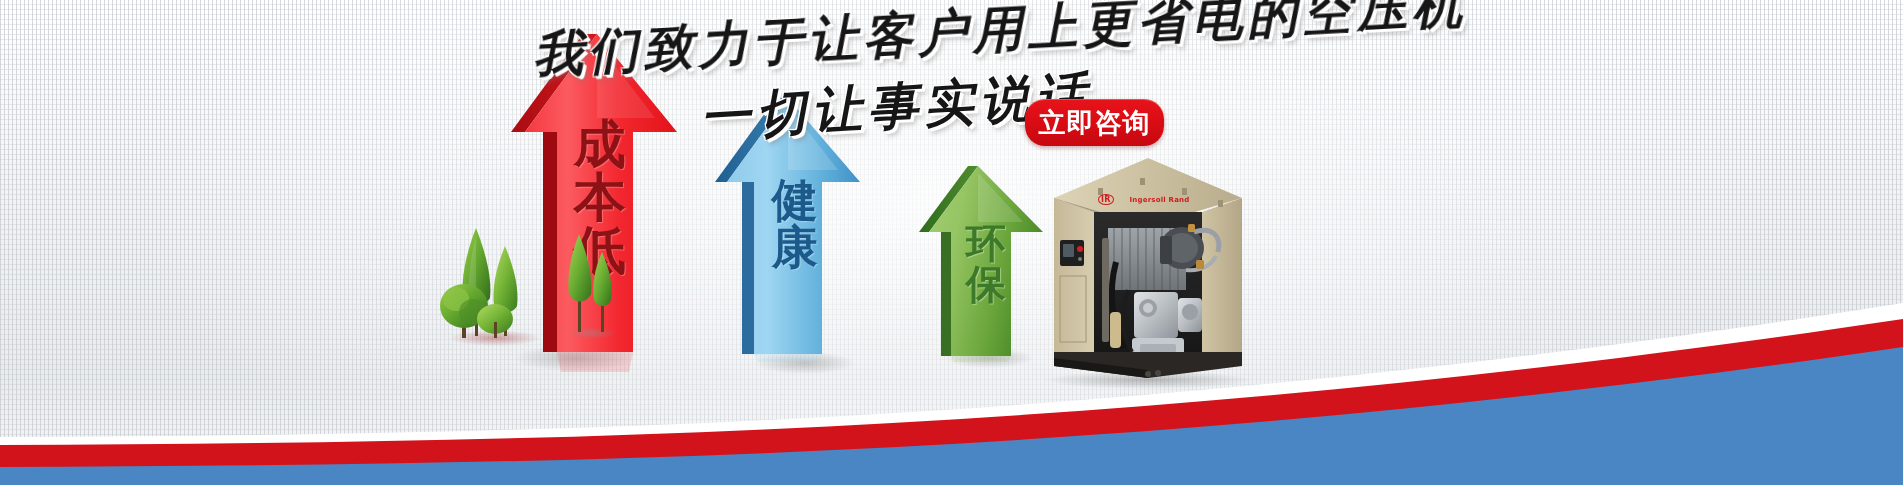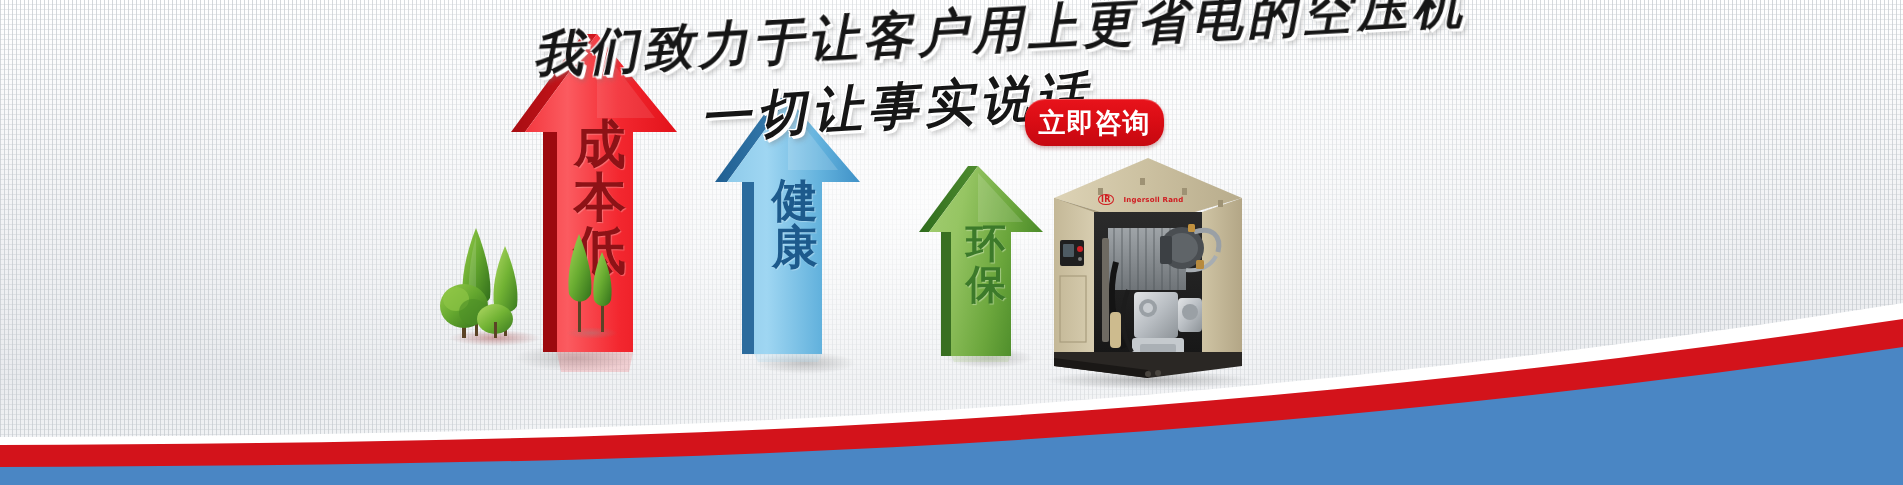--- a/index.html
+++ b/index.html
@@ -172,21 +172,21 @@
     white-space: nowrap;
     pointer-events: none;
   }
   .machine-logo .ir-mark {
     display: inline-block;
     border: 1.2px solid #d01b20;
     border-radius: 50%;
     padding: 0 2px;
     font-size: 8px;
     line-height: 9px;
-    margin-right: 10px;
+    margin-right: 16px;
   }
 </style>
 </head>
 <body>
 
 <div id="banner">
 
   <div class="bg-texture"></div>
   <div class="bg-vignette"></div>
 

